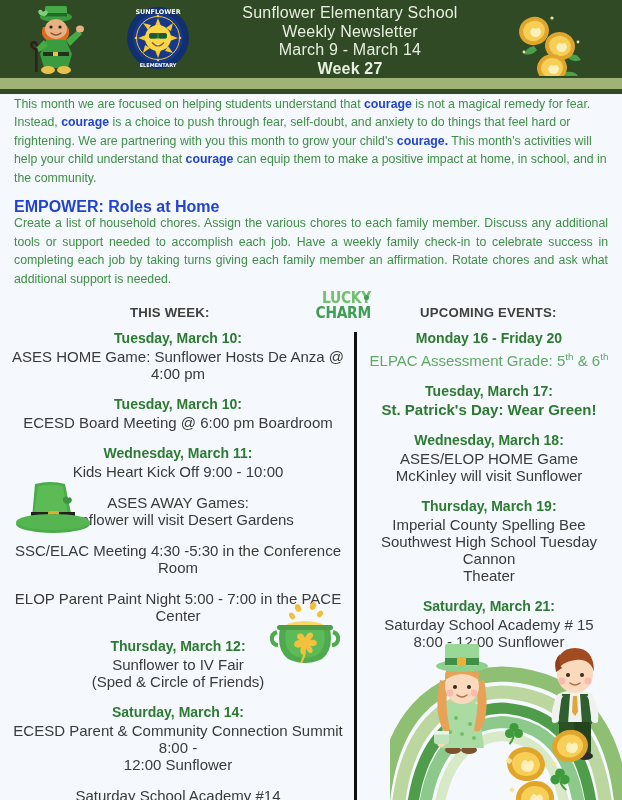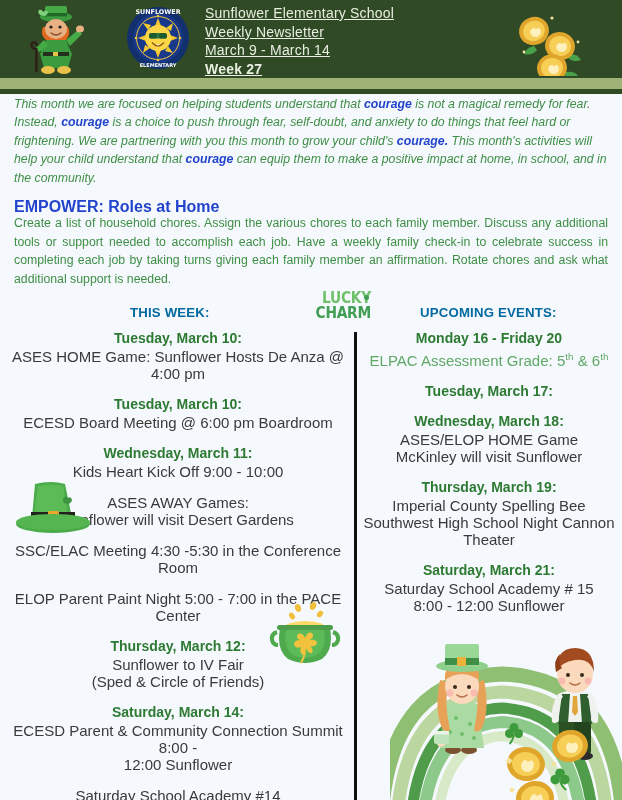--- a/index.html
+++ b/index.html
@@ -24,43 +24,41 @@
     overflow: hidden;
   }
   .header-band {
     position: absolute; left: 0; top: 78px;
     width: 622px; height: 11px;
     background: #9fb377;
   }
   .header-title {
     position: absolute; left: 205px; top: 4px;
     width: 290px;
-    text-align: left;
+    text-align: center;
     color: #e8eee0;
-    font-size: 14px;
+    font-size: 16px;
     line-height: 18.5px;
     letter-spacing: .2px;
-    text-decoration: underline;
   }
   .header-title .l4 { font-weight: bold; }
 
   
   .lep { position: absolute; left: 26px; top: 4px; width: 58px; height: 72px; }
   
   .badge { position: absolute; left: 126px; top: 6px; width: 64px; height: 64px; }
   
   .coins-top { position: absolute; left: 508px; top: 6px; width: 96px; height: 70px; }
 
   
   .intro {
     position: absolute; left: 14px; top: 95px; width: 594px;
     color: #3f8f46;
     font-size: 12.3px;
     line-height: 18.4px;
-    font-style: italic;
   }
   .intro b { color: #2244cc; }
   .empower-head {
     position: absolute; left: 14px; top: 198px;
     color: #2244cc;
     font-size: 16px;
     font-weight: bold;
   }
   .empower-body {
     position: absolute; left: 14px; top: 214px; width: 594px;
@@ -91,21 +89,21 @@
   .divider {
     position: absolute; left: 354px; top: 332px;
     width: 3px; height: 468px; background: #101010;
   }
 
   
   .col-head {
     position: absolute;
     font-size: 13.2px;
     font-weight: bold;
-    color: #0369a1;
+    color: #404040;
     letter-spacing: .2px;
   }
   #this-week-head { left: 130px; top: 305px; }
   #upcoming-head  { left: 420px; top: 305px; }
 
   .col-left  { position:absolute; left: 4px;  top: 330px; width: 348px; text-align:center; }
   .col-right { position:absolute; left: 360px; top: 330px; width: 258px; text-align:center; }
 
   .ev { margin-bottom: 14px; }
   .ev .d {
@@ -279,30 +277,31 @@
       </div>
     </div>
 
   <div class="col-right" id="col-right">
       <div class="ev">
         <span class="d">Monday 16 - Friday 20</span>
         <span class="t green">ELPAC Assessment Grade: 5<sup>th</sup> &amp; 6<sup>th</sup></span>
       </div>
       <div class="ev">
         <span class="d">Tuesday, March 17:</span>
+        <span class="t bold">St. Patrick's Day: Wear Green!</span>
       </div>
       <div class="ev">
         <span class="d">Wednesday, March 18:</span>
         <span class="t">ASES/ELOP HOME Game</span>
         <span class="t">McKinley will visit Sunflower</span>
       </div>
       <div class="ev">
         <span class="d">Thursday, March 19:</span>
         <span class="t">Imperial County Spelling Bee</span>
-        <span class="t">Southwest High School Night Cannon</span>
+        <span class="t">Southwest High School Tuesday Cannon</span>
         <span class="t">Theater</span>
       </div>
       <div class="ev">
         <span class="d">Saturday, March 21:</span>
         <span class="t">Saturday School Academy # 15</span>
         <span class="t">8:00 - 12:00 Sunflower</span>
       </div>
     </div>
 
   <svg class="hat" viewBox="0 0 78 60">

